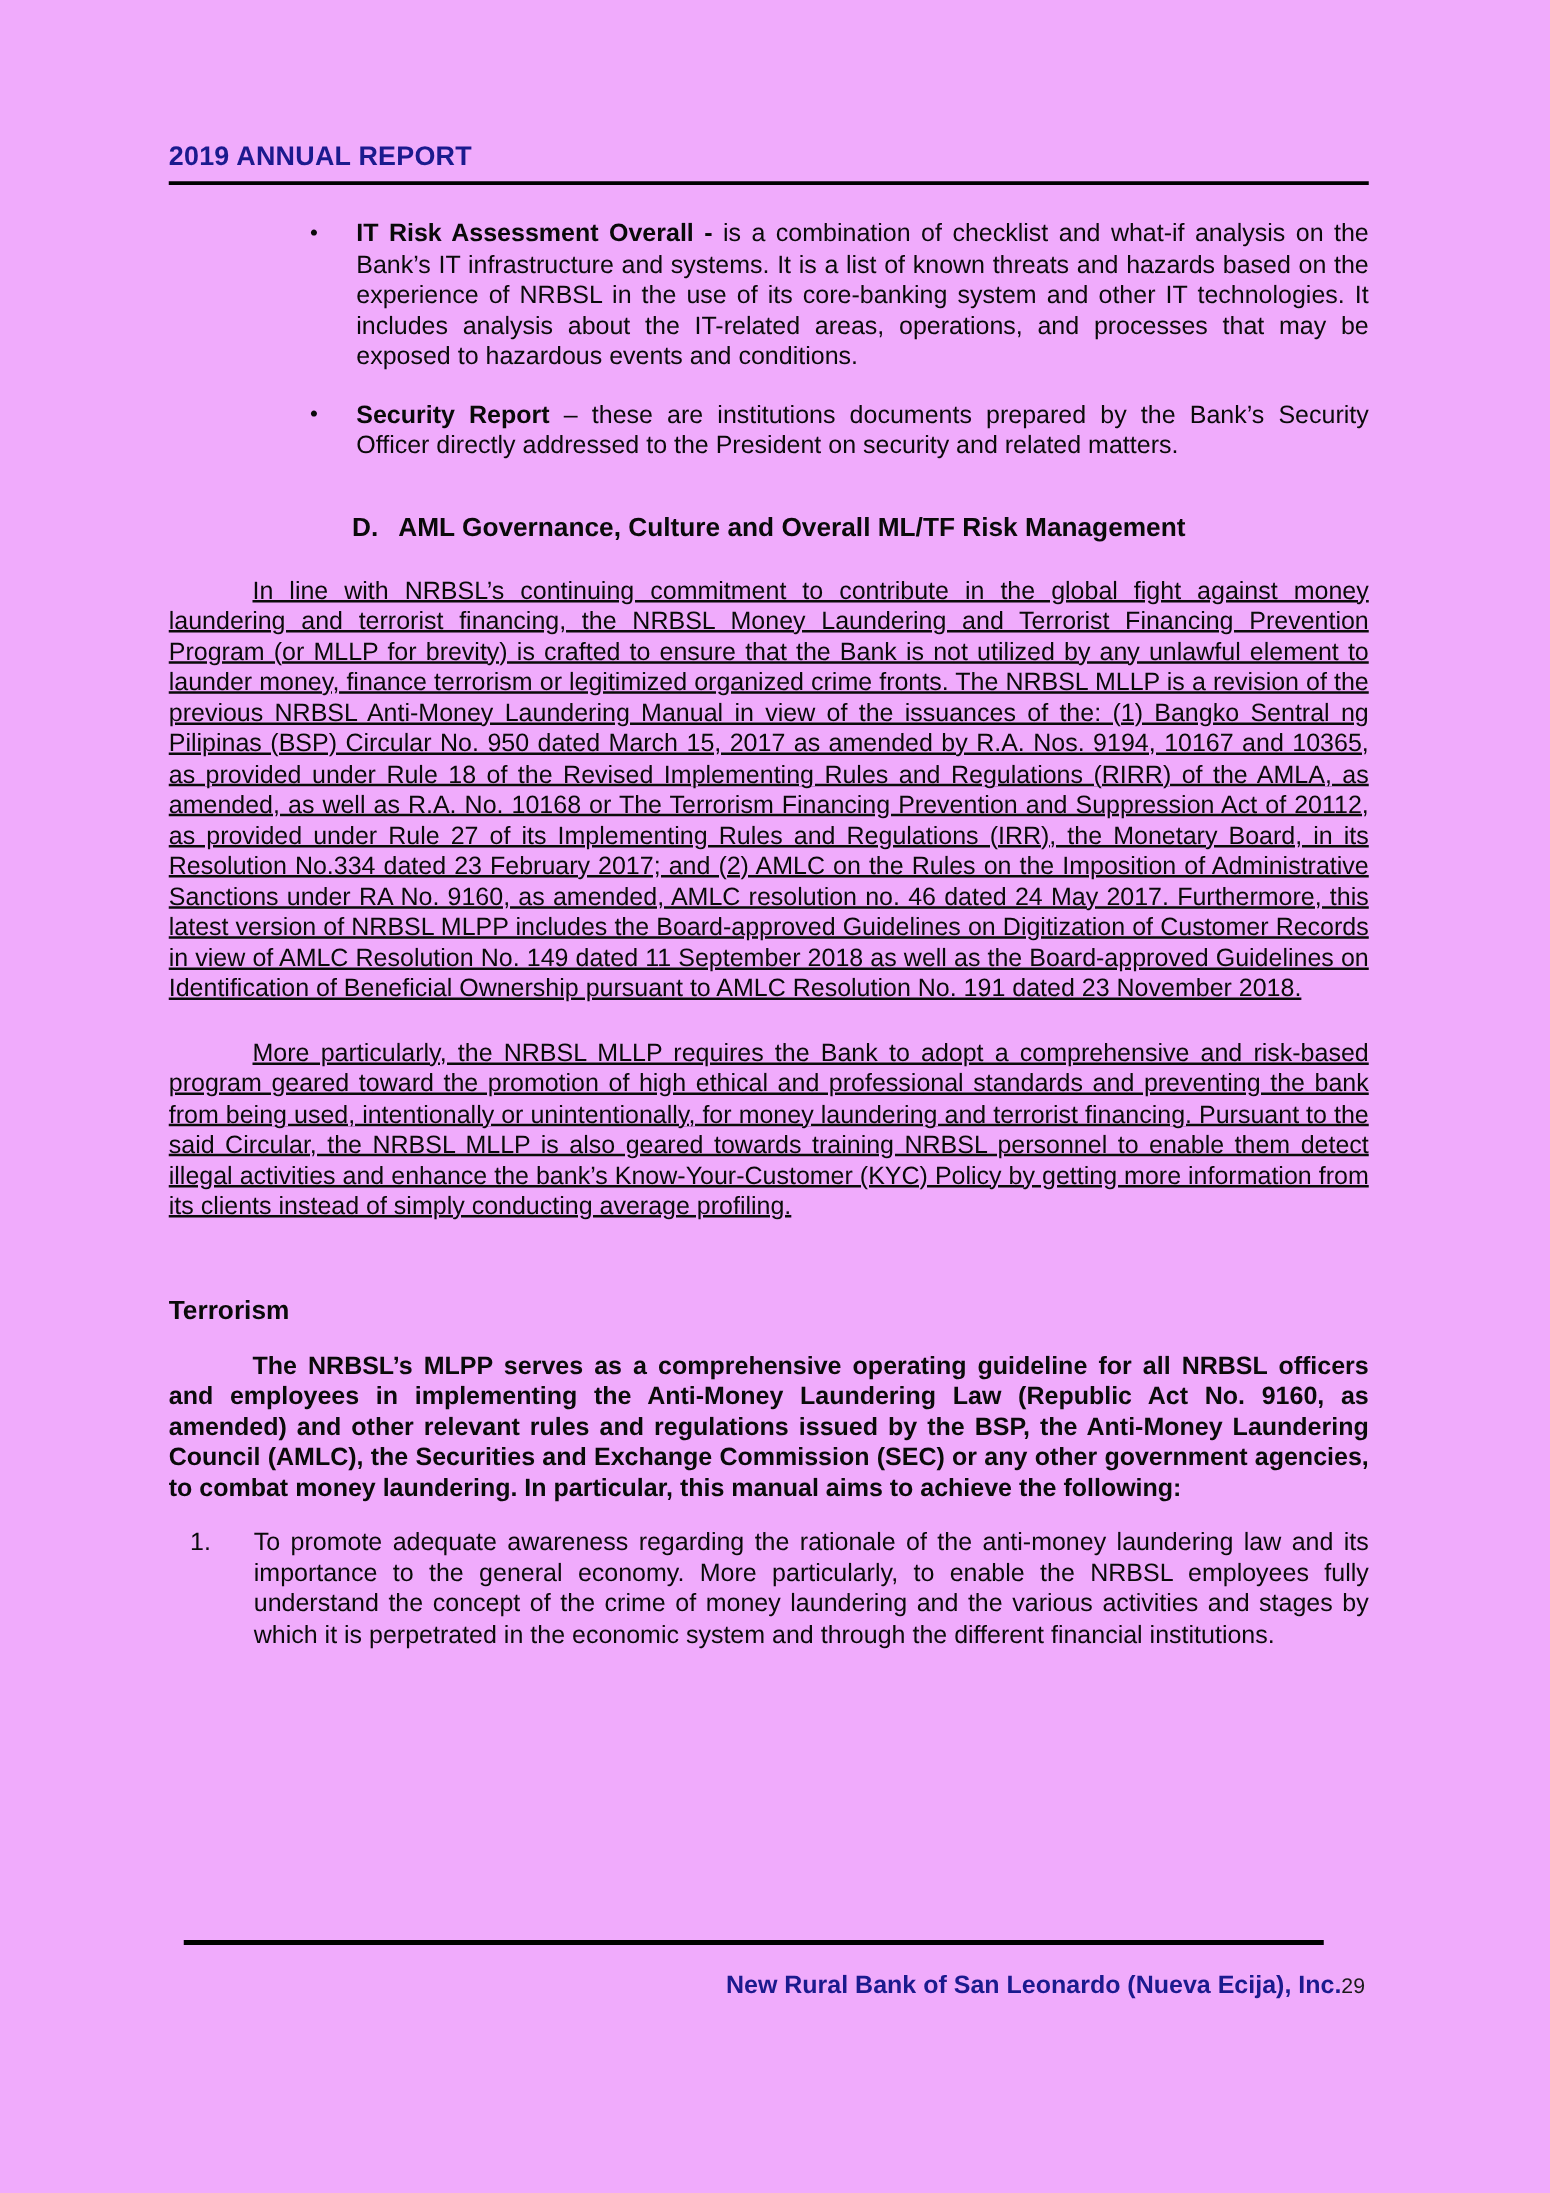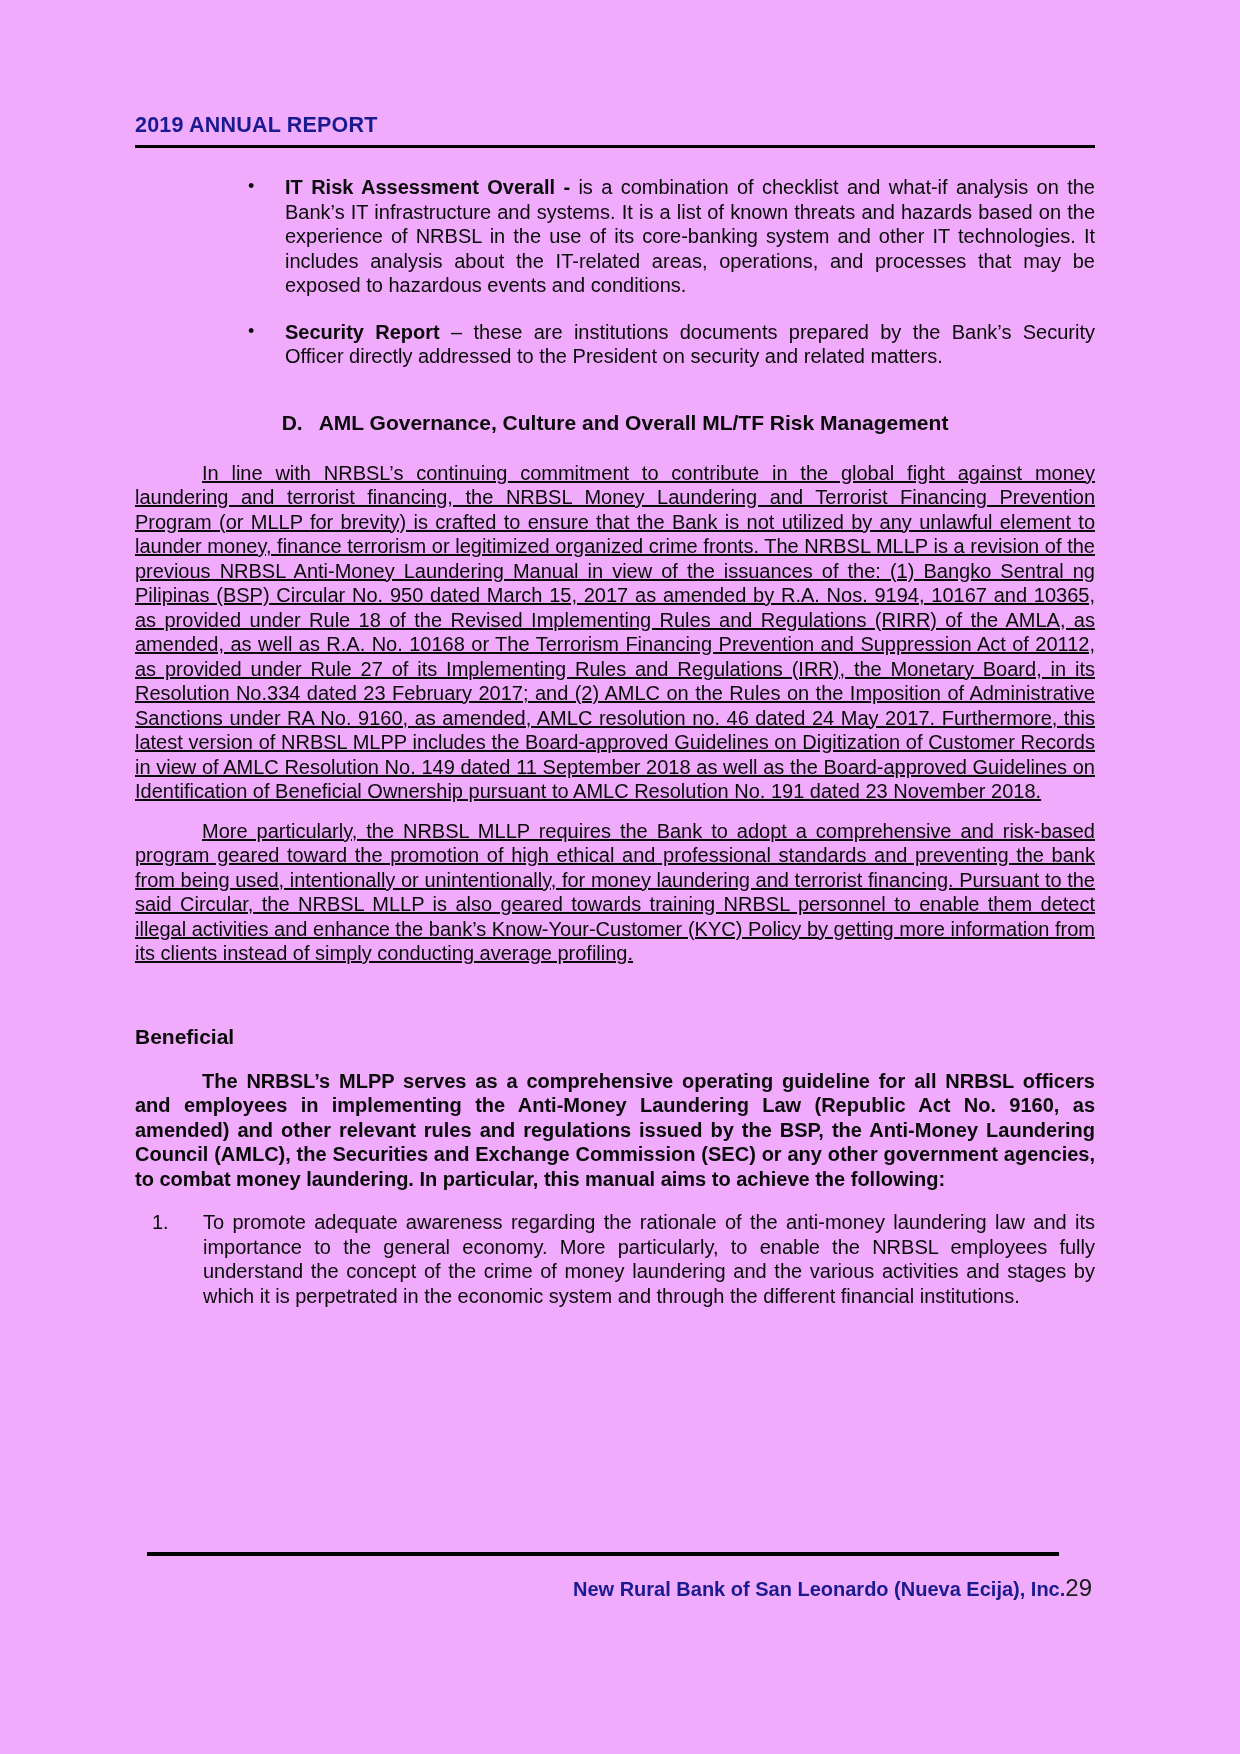--- a/index.html
+++ b/index.html
@@ -71,21 +71,21 @@
   .section-letter{
     padding-right:16px;
   }
   p.body-para{
     margin:26px 0 0 0;
     text-indent:67px;
     text-align:justify;
     text-decoration:underline;
   }
   p.body-para + p.body-para{
-    margin-top:15px;
+    margin-top:27px;
   }
   .objectives-heading{
     margin-top:58px;
     font-weight:bold;
     font-size:21px;
     line-height:25px;
     text-align:left;
   }
   .objectives-intro{
     margin:20px 0 0 0;
@@ -125,21 +125,21 @@
     align-items:baseline;
     margin-top:20px;
   }
   .footer-bank{
     color:var(--navy);
     font-weight:bold;
     font-size:20px;
   }
   .footer-page{
     color:#1a1a1a;
-    font-size:24px;
+    font-size:17px;
   }
 </style>
 </head>
 <body>
 
 <div class="page">
   <div class="content">
 
     <div class="header">
       <div class="header-title">2019 ANNUAL REPORT</div>
@@ -160,21 +160,21 @@
     </ul>
 
     <div class="section-heading">
       <span class="section-letter">D.</span><span class="section-title">AML Governance, Culture and Overall ML/TF Risk Management</span>
     </div>
 
     <p class="body-para">In line with NRBSL’s continuing commitment to contribute in the global fight against money laundering and terrorist financing, the NRBSL Money Laundering and Terrorist Financing Prevention Program (or MLLP for brevity) is crafted to ensure that the Bank is not utilized by any unlawful element to launder money, finance terrorism or legitimized organized crime fronts. The NRBSL MLLP is a revision of the previous NRBSL Anti-Money Laundering Manual in view of the issuances of the: (1) Bangko Sentral ng Pilipinas (BSP) Circular No. 950 dated March 15, 2017 as amended by R.A. Nos. 9194, 10167 and 10365, as provided under Rule 18 of the Revised Implementing Rules and Regulations (RIRR) of the AMLA, as amended, as well as R.A. No. 10168 or The Terrorism Financing Prevention and Suppression Act of 20112, as provided under Rule 27 of its Implementing Rules and Regulations (IRR), the Monetary Board, in its Resolution No.334 dated 23 February 2017; and (2) AMLC on the Rules on the Imposition of Administrative Sanctions under RA No. 9160, as amended, AMLC resolution no. 46 dated 24 May 2017. Furthermore, this latest version of NRBSL MLPP includes the Board-approved Guidelines on Digitization of Customer Records in view of AMLC Resolution No. 149 dated 11 September 2018 as well as the Board-approved Guidelines on Identification of Beneficial Ownership pursuant to AMLC Resolution No. 191 dated 23 November 2018.</p>
 
     <p class="body-para">More particularly, the NRBSL MLLP requires the Bank to adopt a comprehensive and risk-based program geared toward the promotion of high ethical and professional standards and preventing the bank from being used, intentionally or unintentionally, for money laundering and terrorist financing. Pursuant to the said Circular, the NRBSL MLLP is also geared towards training NRBSL personnel to enable them detect illegal activities and enhance the bank’s Know-Your-Customer (KYC) Policy by getting more information from its clients instead of simply conducting average profiling.</p>
 
-    <div class="objectives-heading">Beneficial</div>
+    <div class="objectives-heading">Terrorism</div>
 
     <p class="objectives-intro">The NRBSL’s MLPP serves as a comprehensive operating guideline for all NRBSL officers and employees in implementing the Anti-Money Laundering Law (Republic Act No. 9160, as amended) and other relevant rules and regulations issued by the BSP, the Anti-Money Laundering Council (AMLC), the Securities and Exchange Commission (SEC) or any other government agencies, to combat money laundering. In particular, this manual aims to achieve the following:</p>
 
     <ol class="objectives-list">
       <li class="objective-item">
         <span class="objective-number">1.</span>
         <span class="objective-text">To promote adequate awareness regarding the rationale of the anti-money laundering law and its importance to the general economy. More particularly, to enable the NRBSL employees fully understand the concept of the crime of money laundering and the various activities and stages by which it is perpetrated in the economic system and through the different financial institutions.</span>
       </li>
     </ol>
 

